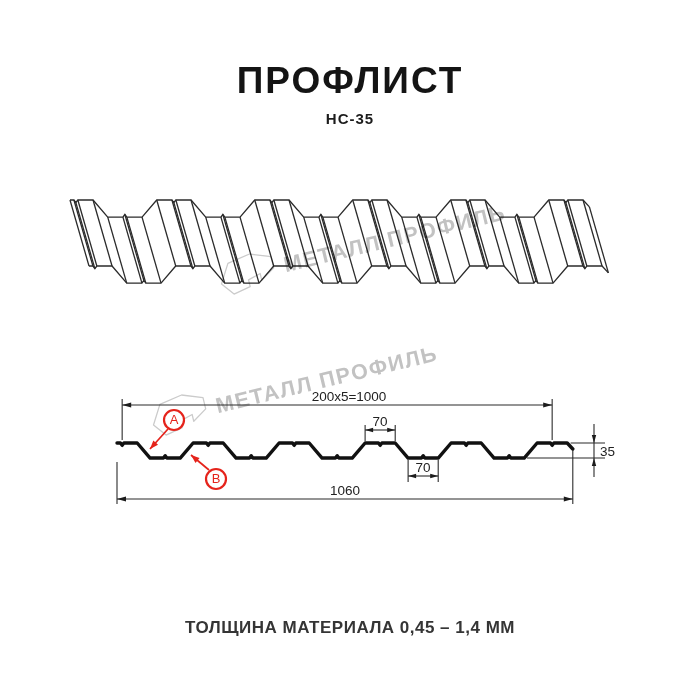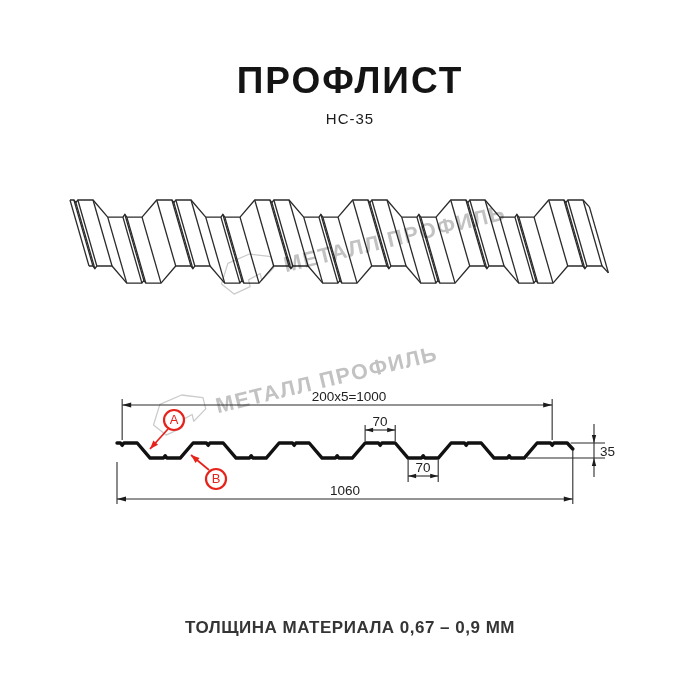--- a/index.html
+++ b/index.html
@@ -1,21 +1,21 @@
 <!DOCTYPE html>
 <html style="--red: #e5231b; --wmgray: #c2c2c2;"><head>
 <meta charset="utf-8">
 <style>
   html,body{margin:0;padding:0;background:#ffffff;}
   .page{position:relative;width:700px;height:700px;background:#fff;overflow:hidden;
         font-family:"Liberation Sans",sans-serif;}
   
   .header{position:absolute;top:54px;left:0;width:700px;text-align:center;z-index:4;}
   .header h1{margin:8px;font-size:37px;font-weight:800;letter-spacing:2px;color:#141414;line-height:1.05;}
-  .header .subtitle{margin-top:9px;font-size:15px;font-weight:400;letter-spacing:1px;color:#1c1c1c;}
+  .header .subtitle{margin-top:9px;font-size:15px;font-weight:700;letter-spacing:1px;color:#1c1c1c;}
   
   .footer{position:absolute;top:618px;left:0;width:700px;text-align:center;z-index:4;
           font-size:17px;font-weight:600;letter-spacing:.5px;color:#353535;}
   
   .draw{position:absolute;left:0;top:0;width:700px;height:700px;z-index:1;}
   .l3{stroke:#2b2b2b;stroke-width:1.3;fill:none;}
   .profile{stroke:#111;stroke-width:3.4;fill:none;stroke-linejoin:round;stroke-linecap:round;}
   .dl{stroke:#2b2b2b;stroke-width:1.1;}
   .rl{stroke:var(--red,#e5231b);stroke-width:1.7;}
   .rc{fill:#fff;stroke:var(--red,#e5231b);stroke-width:2.2;}
@@ -152,15 +152,15 @@
     <span>МЕТАЛЛ ПРОФИЛЬ</span>
   </div>
 
   <div class="wm wm2">
     <svg class="logo" viewBox="0 0 100 68">
       <path d="M3,40 L22,8 L62,1 L97,14 L97,34 L72,50 L72,38 L50,44 L50,56 L20,62 Z" fill="#ffffff" stroke="#cbcbcb" stroke-width="2.2" stroke-linejoin="round"></path>
     </svg>
     <span>МЕТАЛЛ ПРОФИЛЬ</span>
   </div>
 
-  <div class="footer">ТОЛЩИНА МАТЕРИАЛА 0,67 – 0,9 ММ</div>
+  <div class="footer">ТОЛЩИНА МАТЕРИАЛА 0,45 – 1,4 ММ</div>
 
 </div>
 
 </body></html>

